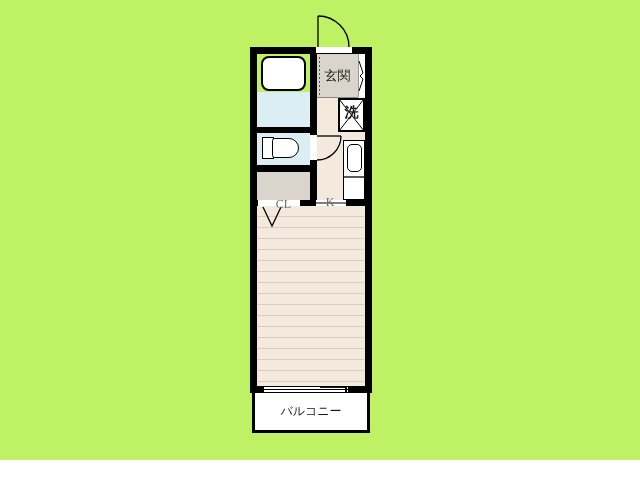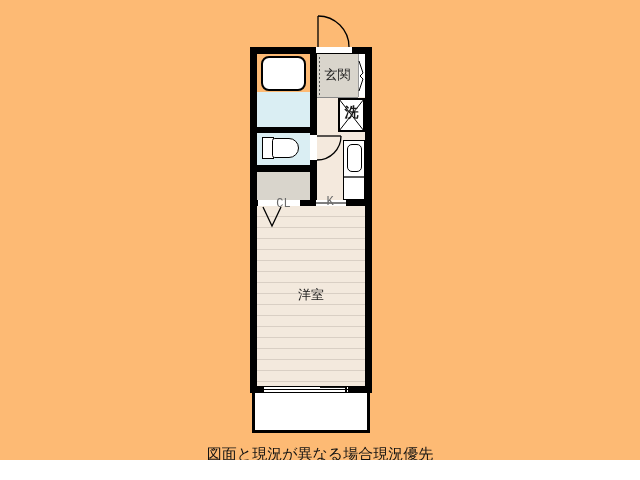--- a/index.html
+++ b/index.html
@@ -1,17 +1,17 @@
 <!DOCTYPE html>
 <html><head>
 <meta charset="utf-8">
 <style>
   html,body{margin:0;padding:0;background:#fff;}
-  #canvas{position:relative;width:640px;height:460px;background:#fdba74;overflow:hidden;
-          font-family:Liberation Mono, monospace;}
+  #canvas{position:relative;width:640px;height:460px;background:#bef264;overflow:hidden;
+          font-family:Liberation Serif, serif;}
   .wall{position:absolute;background:#000;z-index:2;}
   .fill{position:absolute;z-index:1;}
   .opening{position:absolute;background:#fff;z-index:3;}
   .fixture{position:absolute;background:#fff;border:2px solid #000;box-sizing:border-box;z-index:3;}
   svg.overlay{position:absolute;left:0;top:0;z-index:4;pointer-events:none;}
   .lbl{position:absolute;z-index:5;color:#1a1a1a;text-align:center;line-height:1;}
   .lbl-dim{color:#6b6b6b;margin-top:18px;}
   .gray{background:#d9d5cc;}
   .beige{background:#f4e9dd;}
   .blue{background:#daeef3;}
@@ -91,16 +91,15 @@
       <line x1="319.5" y1="57" x2="319.5" y2="95" stroke="#555" stroke-width="1" stroke-dasharray="2,2"></line>
 
       <line x1="317" y1="97.5" x2="358" y2="97.5" stroke="#888" stroke-width="1"></line>
     </g>
   </svg>
 
   <span class="lbl" style="left:317px;top:69px;width:41px;font-size:13px;">玄関</span>
   <span class="lbl" style="left:338px;top:106px;width:27px;font-size:14px;font-weight:bold;">洗</span>
   <span class="lbl lbl-dim" style="left:257px;top:180px;width:53px;font-size:12px;">CL</span>
   <span class="lbl lbl-dim" style="left:317px;top:178px;width:26px;font-size:12px;">K</span>
-  <span class="lbl" style="left:257px;top:289px;width:108px;font-size:13px;">洋室</span>
-  <span class="caption" style="top:445px;">図面と現況が異なる場合現況優先</span>
+  <span class="lbl" style="left:252px;top:405px;width:118px;font-size:12px;">バルコニー</span>
 
 </div>
 
 </body></html>

